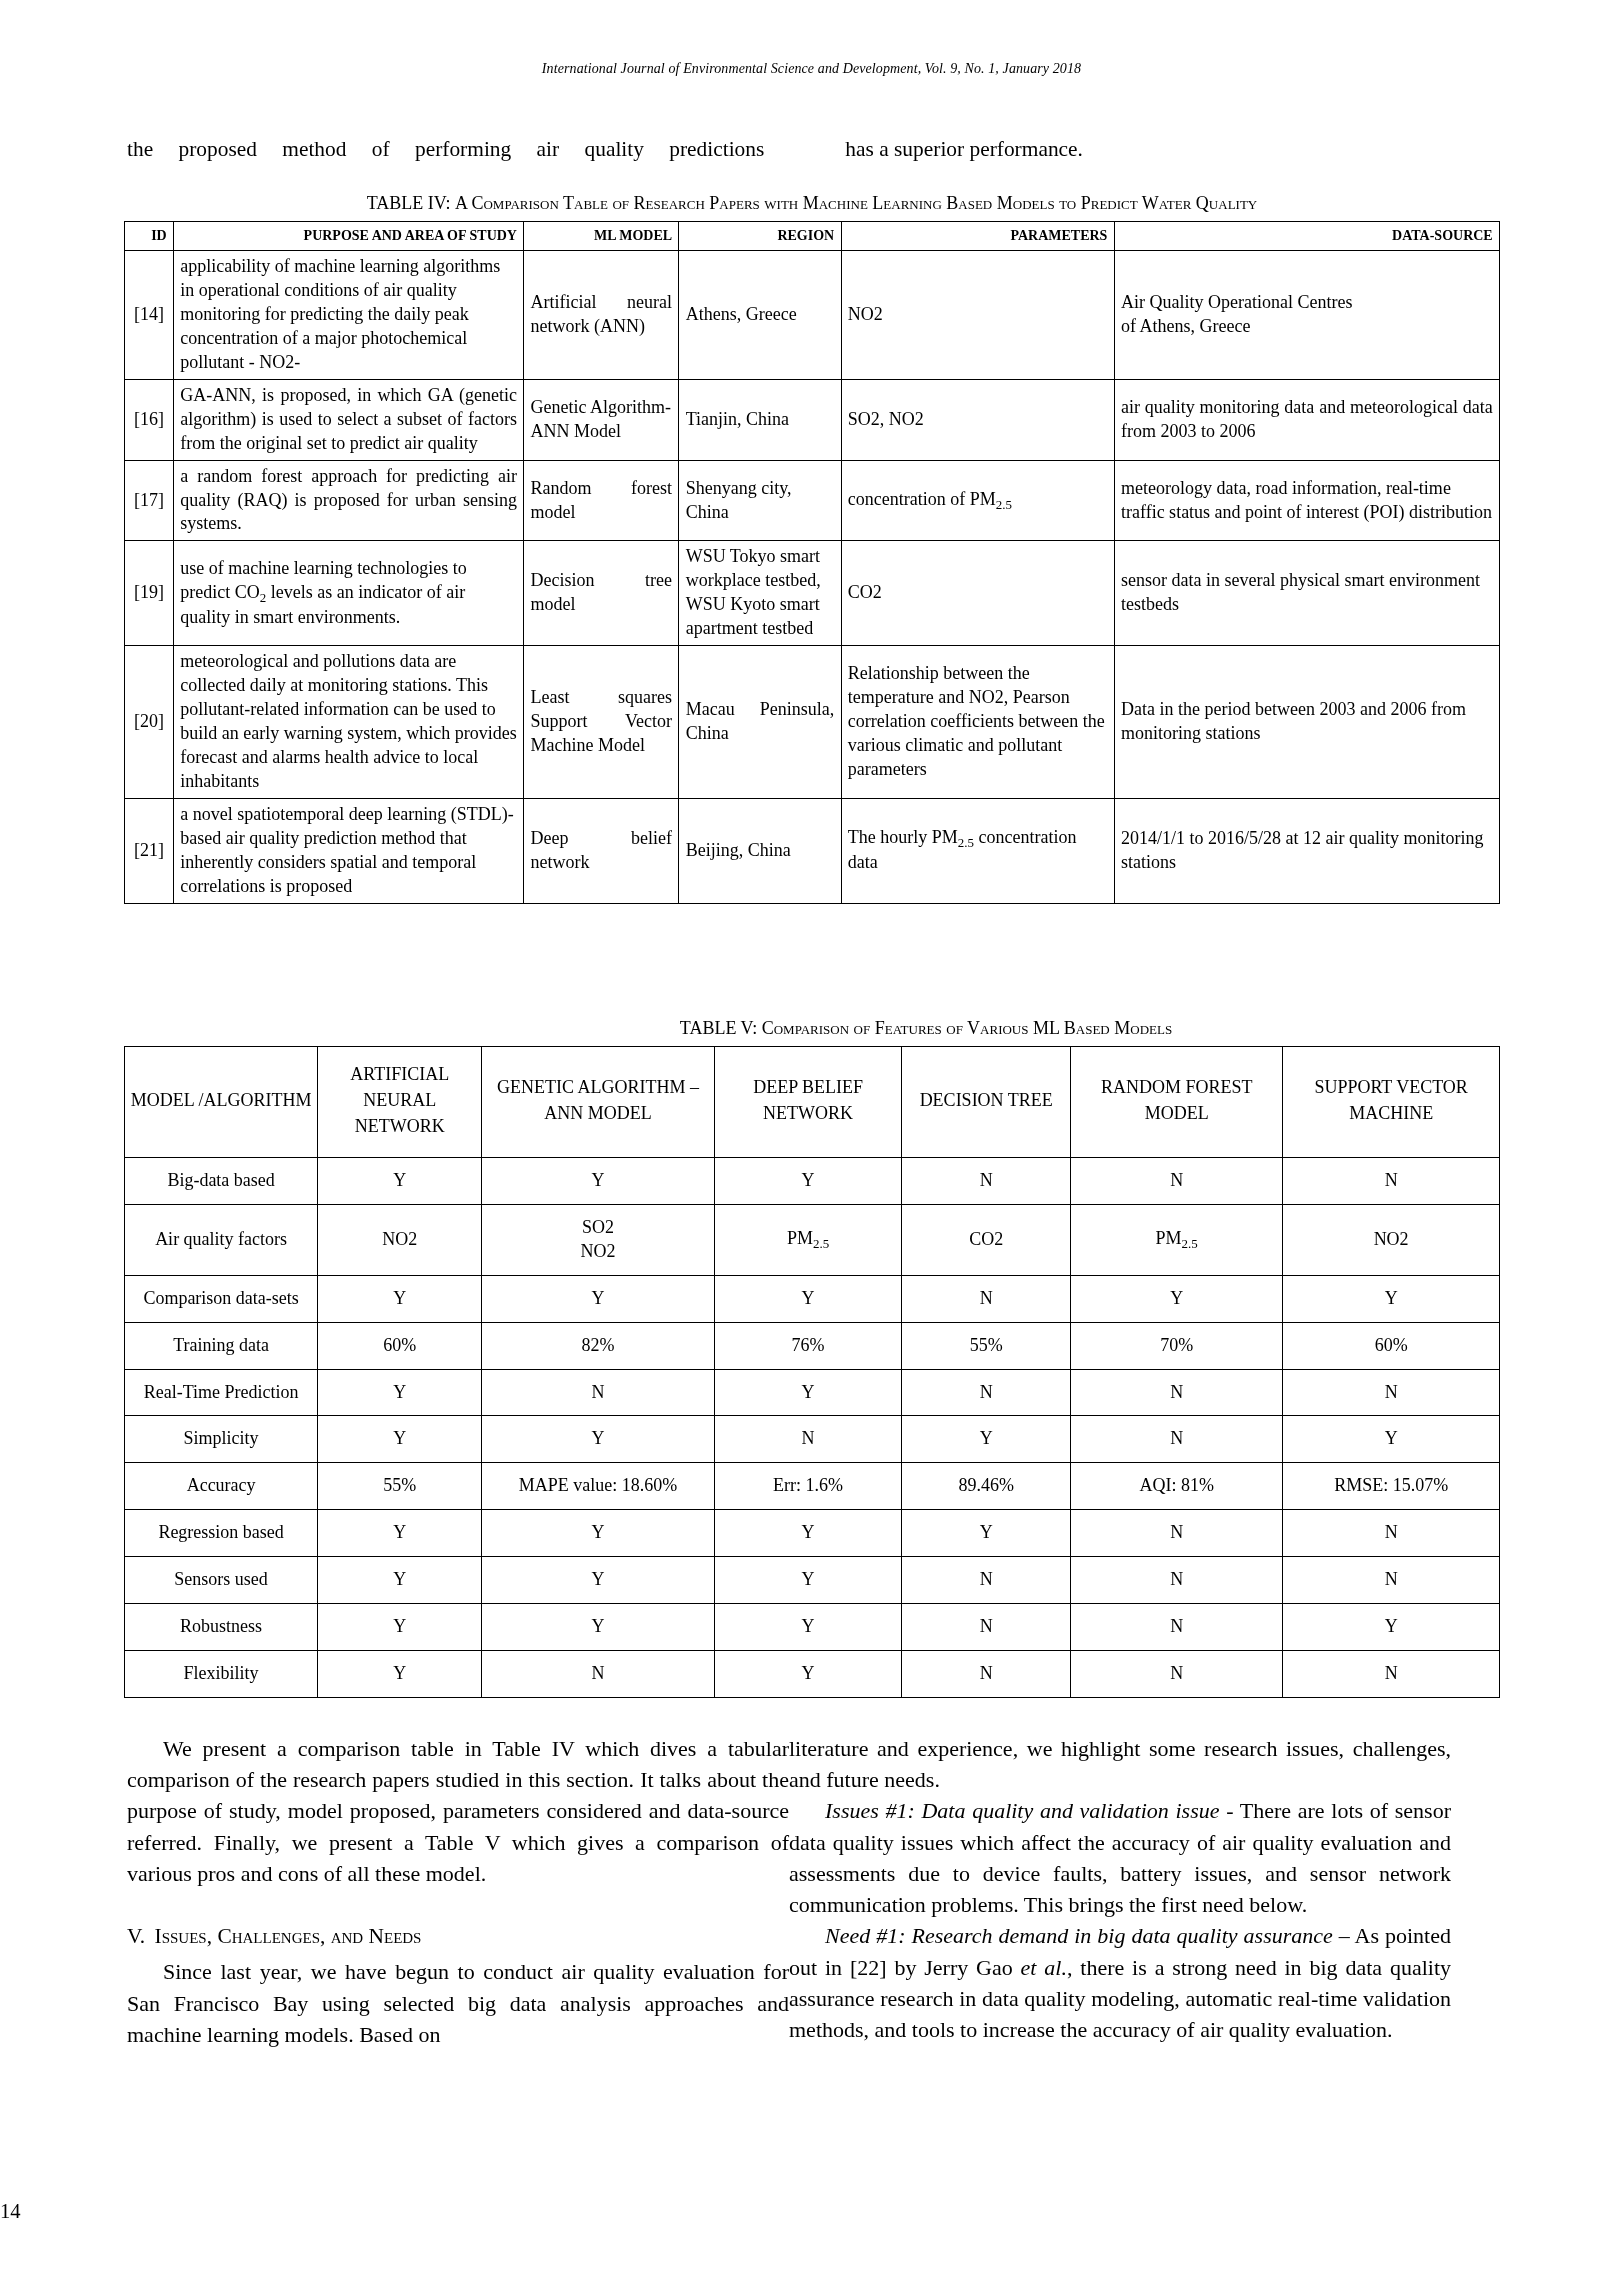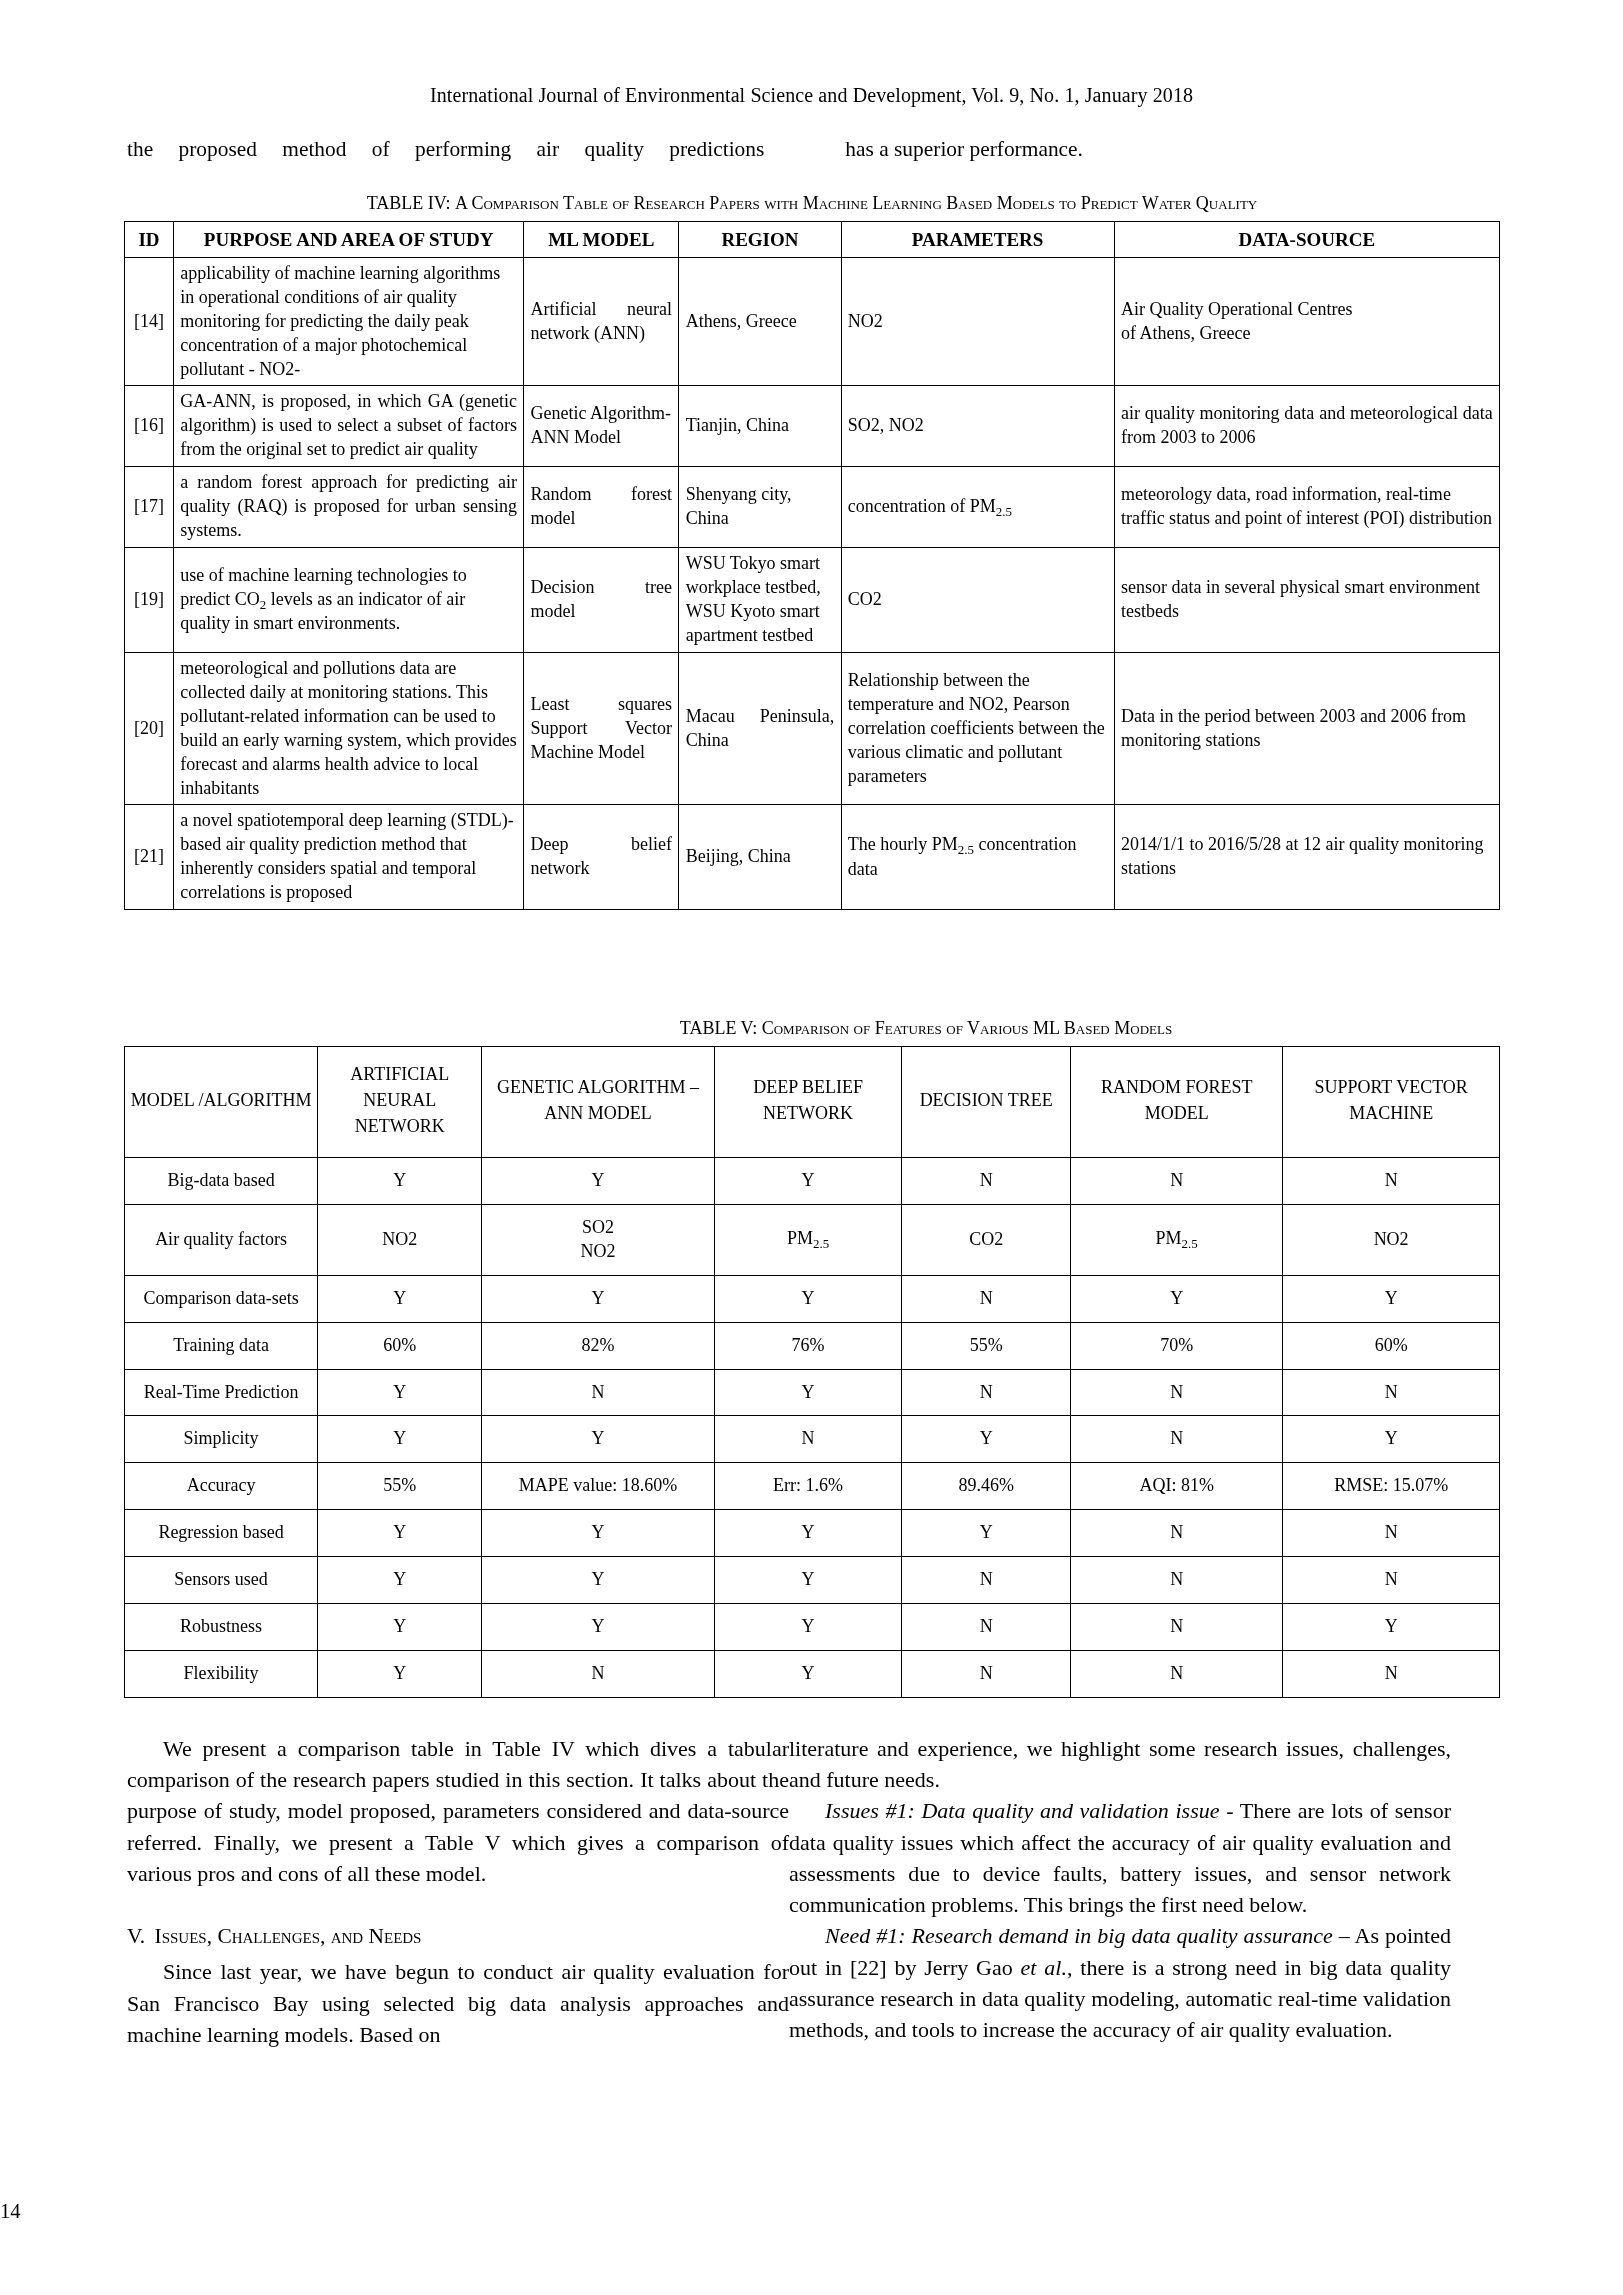--- a/index.html
+++ b/index.html
@@ -18,24 +18,25 @@
   .page {
     position: absolute;
     left: 0; top: 0;
     width: 1623px;
     height: 2295px;
     padding: 0;
   }
   
   .running-head {
     position: absolute;
-    left: 0; top: 84px;
+    left: 0; top: 61px;
     width: 1623px;
     text-align: center;
-    font-size: 20px;
+    font-style: italic;
+    font-size: 14px;
     letter-spacing: 0.1px;
   }
   
   .top-stub {
     position: absolute;
     left: 127px; top: 137px;
     width: 1371px;
     display: flex;
     gap: 41px;
   }
@@ -79,22 +80,22 @@
   
   #table4-wrap {
     position: absolute;
     left: 124px;
     top: 193px;
     width: 1376px;
   }
   #table4 td { text-align: left; }
   #table4 thead td {
     font-weight: bold;
-    font-size: 19px;
-    text-align: center;
+    font-size: 14px;
+    text-align: right;
     padding: 4.8px 6.3px;
   }
   #table4 td.id-cell {
     text-align: center;
     padding: 4px 1.6px;
   }
   #table4 td.just { text-align: justify; }
   .c-id      { width: 49px; }
   .c-purpose { width: 350px; }
   .c-model   { width: 155px; }

